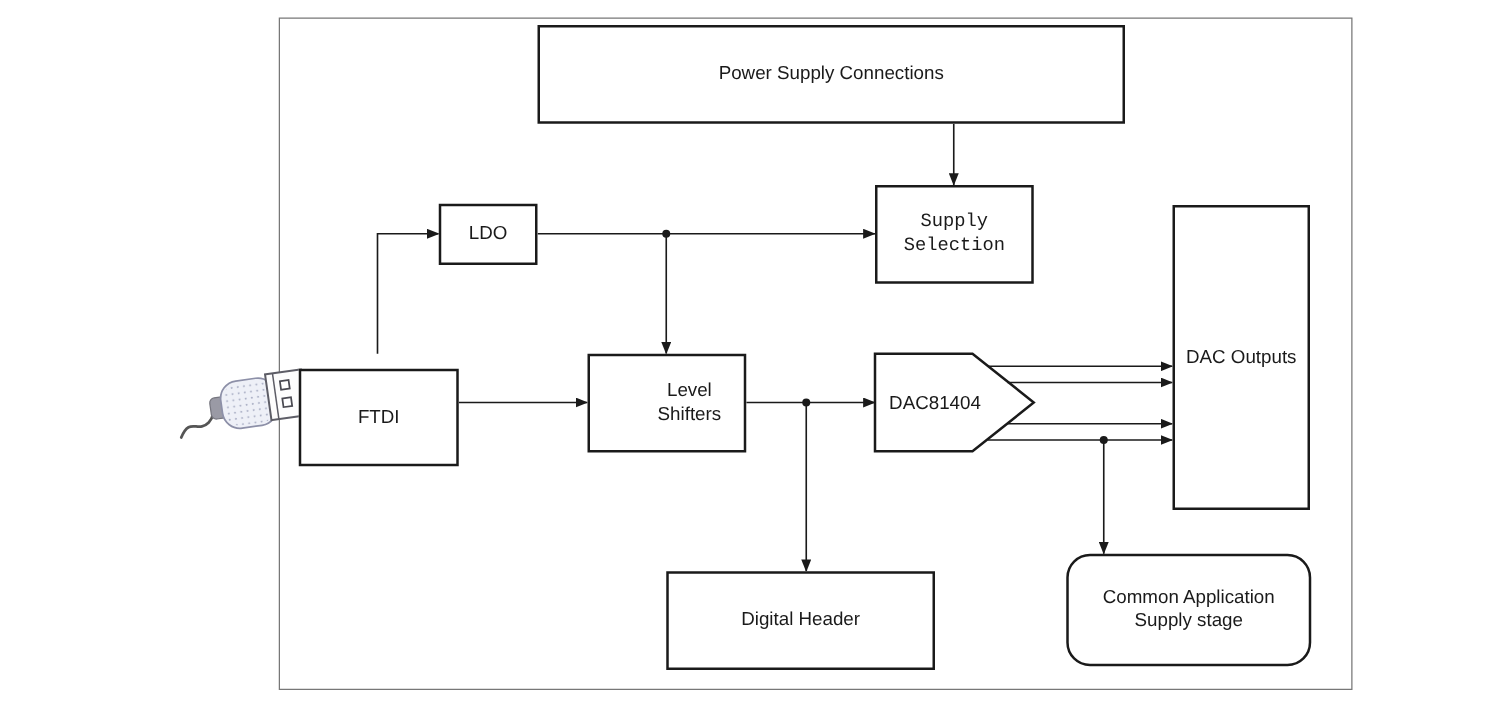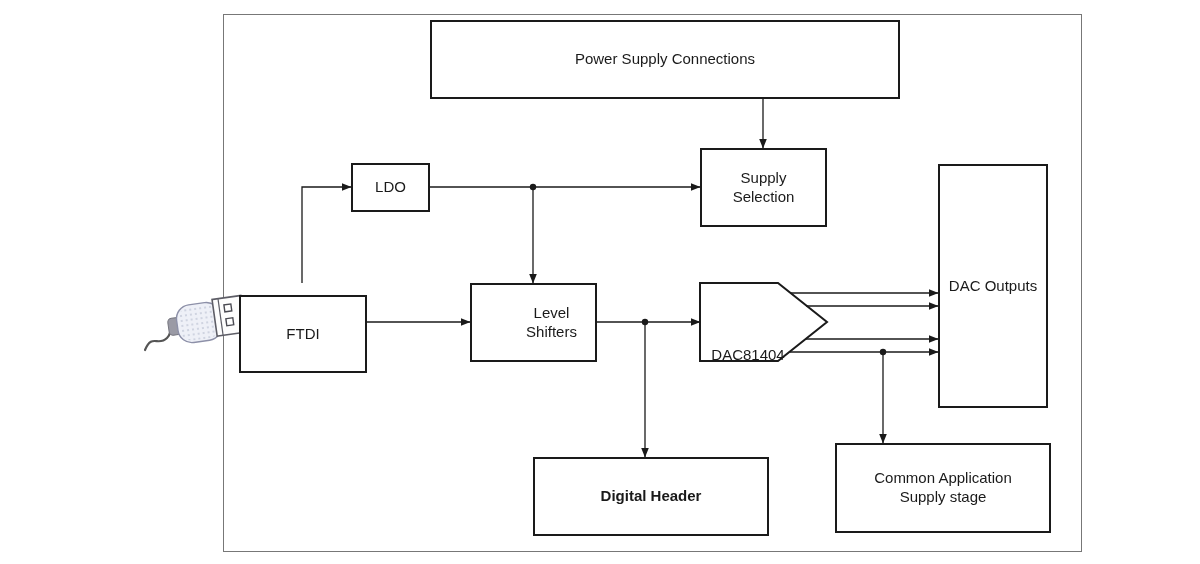--- a/index.html
+++ b/index.html
@@ -12,21 +12,21 @@
     border:1px solid #777;box-sizing:border-box;background:transparent;
   }
   svg.overlay{position:absolute;left:0;top:0;width:1200px;height:564px;}
   .box{
     position:absolute;box-sizing:border-box;background:#fff;border:2px solid #1a1a1a;
     display:flex;flex-direction:column;align-items:center;justify-content:center;
     font-size:15px;line-height:1.25;text-align:center;
   }
   .plain-label{
     position:absolute;display:flex;align-items:center;justify-content:center;
-    font-size:15px;text-align:center;margin-top:32px;
+    font-size:15px;text-align:center;
   }
 </style>
 </head>
 <body>
 
 <div class="stage">
 
   <div class="outer"></div>
 
   <svg class="overlay" viewBox="0 0 1200 564" xmlns="http://www.w3.org/2000/svg">
@@ -86,43 +86,43 @@
   </svg>
 
   <div class="box" style="left:351px;top:163px;width:79px;height:49px;">
     <span>LDO</span>
   </div>
 
   <div class="box" style="left:430px;top:20px;width:470px;height:79px;">
     <span>Power Supply Connections</span>
   </div>
 
-  <div class="box" style="left:700px;top:148px;width:127px;height:79px;">
+  <div class="box" style="left:700px;top:148px;width:127px;height:79px;font-family:Liberation Mono, monospace;">
     <span>Supply</span>
     <span>Selection</span>
   </div>
 
   <div class="box" style="left:239px;top:295px;width:128px;height:78px;">
     <span>FTDI</span>
   </div>
 
   <div class="box" style="left:470px;top:283px;width:127px;height:79px;padding-left:36px;">
     <span>Level Shifters</span>
   </div>
 
   <div class="plain-label" style="left:698px;top:283px;width:100px;height:78px;">
     <span>DAC81404</span>
   </div>
 
   <div class="box" style="left:938px;top:164px;width:110px;height:244px;">
     <span>DAC Outputs</span>
   </div>
 
-  <div class="box" style="left:533px;top:457px;width:236px;height:79px;font-weight:bold;">
+  <div class="box" style="left:533px;top:457px;width:215px;height:79px;">
     <span>Digital Header</span>
   </div>
 
-  <div class="box" style="left:835px;top:443px;width:216px;height:90px;">
+  <div class="box" style="left:853px;top:443px;width:196px;height:90px;border-radius:19px;">
     <span>Common Application</span>
     <span>Supply stage</span>
   </div>
 
 </div>
 
 </body></html>

